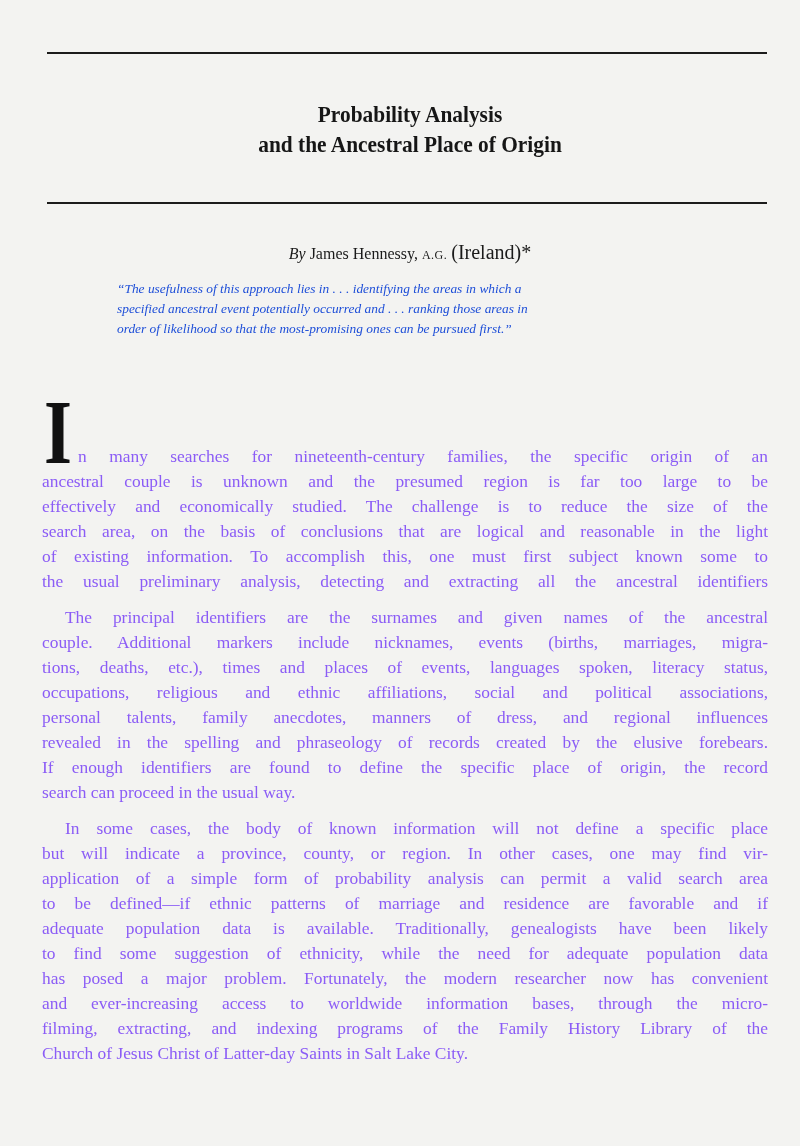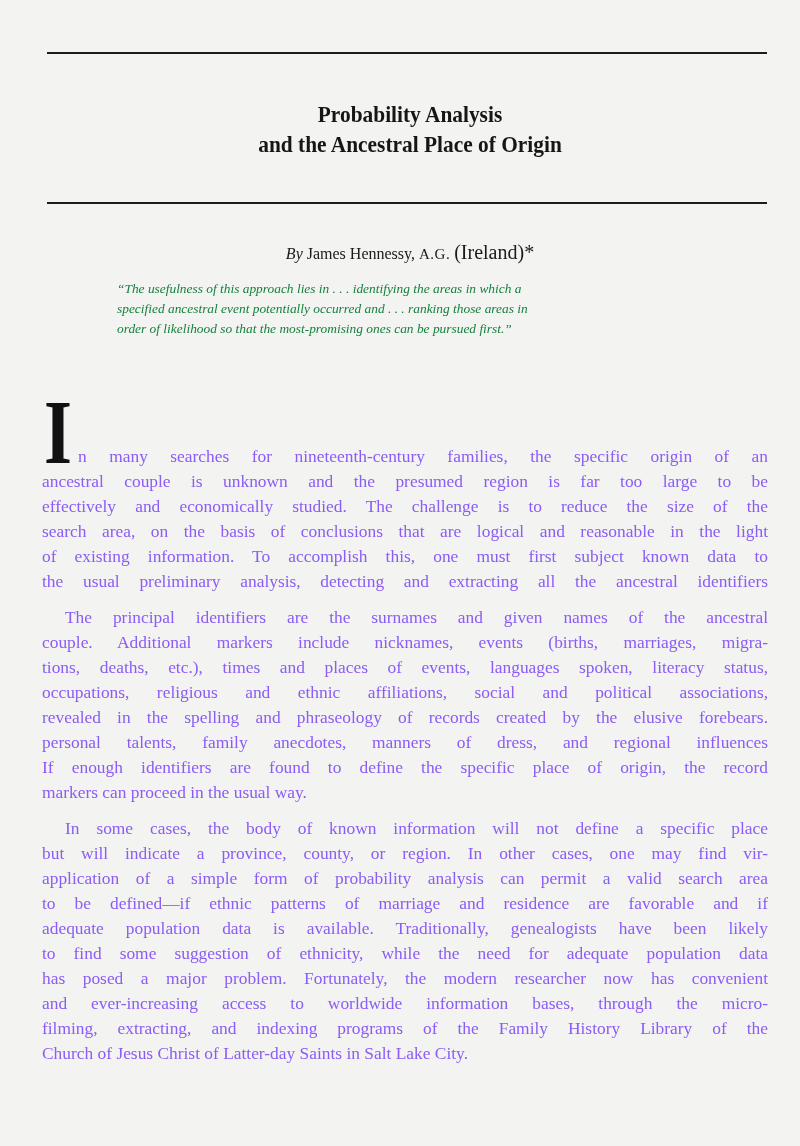--- a/index.html
+++ b/index.html
@@ -51,32 +51,32 @@
       position: absolute;
       top: 230px;
       left: 0;
       width: 820px;
       text-align: center;
       font-size: 16px;
       line-height: 20px;
       white-space: nowrap;
     }
     .byline .by { font-style: italic; }
-    .byline .creds { font-size: 15px; letter-spacing: 0.5px; }
+    .byline .creds { font-size: 12px; letter-spacing: 0.5px; }
     .byline .country { font-size: 20px; }
 
     .epigraph {
       position: absolute;
       top: 267px;
       left: 117px;
       width: 590px;
       font-style: italic;
       font-size: 13.4px;
       line-height: 20px;
-      color: #15803d;
+      color: #1d4ed8;
     }
     .epigraph div { white-space: nowrap; }
 
     .body {
       position: absolute;
       top: 432px;
       left: 42px;
       width: 726px;
       font-size: 17.4px;
       line-height: 25px;
@@ -136,33 +136,33 @@
   </div>
 
   <div class="dropcap">I</div>
 
   <div class="body">
     <div>
       <div class="line first-line" style="display: block;">n many searches for nineteenth-century families, the specific origin of an</div>
       <div class="line" style="display: block;">ancestral couple is unknown and the presumed region is far too large to be</div>
       <div class="line" style="display: block;">effectively and economically studied. The challenge is to reduce the size of the</div>
       <div class="line" style="display: block;">search area, on the basis of conclusions that are logical and reasonable in the light</div>
-      <div class="line" style="display: block;">of existing information. To accomplish this, one must first subject known data to</div>
+      <div class="line" style="display: block;">of existing information. To accomplish this, one must first subject known some to</div>
       <div class="line" style="display: block;">the usual preliminary analysis, detecting and extracting all the ancestral identifiers</div>
     </div>
     <div class="para-gap"></div>
     <div>
       <div class="line indent" style="display: block;">The principal identifiers are the surnames and given names of the ancestral</div>
       <div class="line" style="display: block;">couple. Additional markers include nicknames, events (births, marriages, migra-</div>
       <div class="line" style="display: block;">tions, deaths, etc.), times and places of events, languages spoken, literacy status,</div>
       <div class="line" style="display: block;">occupations, religious and ethnic affiliations, social and political associations,</div>
+      <div class="line" style="display: block;">personal talents, family anecdotes, manners of dress, and regional influences</div>
       <div class="line" style="display: block;">revealed in the spelling and phraseology of records created by the elusive forebears.</div>
-      <div class="line" style="display: block;">personal talents, family anecdotes, manners of dress, and regional influences</div>
       <div class="line" style="display: block;">If enough identifiers are found to define the specific place of origin, the record</div>
-      <div class="line last" style="display: block;">markers can proceed in the usual way.</div>
+      <div class="line last" style="display: block;">search can proceed in the usual way.</div>
     </div>
     <div class="para-gap"></div>
     <div>
       <div class="line indent" style="display: block;">In some cases, the body of known information will not define a specific place</div>
       <div class="line" style="display: block;">but will indicate a province, county, or region. In other cases, one may find vir-</div>
       <div class="line" style="display: block;">application of a simple form of probability analysis can permit a valid search area</div>
       <div class="line" style="display: block;">to be defined—if ethnic patterns of marriage and residence are favorable and if</div>
       <div class="line" style="display: block;">adequate population data is available. Traditionally, genealogists have been likely</div>
       <div class="line" style="display: block;">to find some suggestion of ethnicity, while the need for adequate population data</div>
       <div class="line" style="display: block;">has posed a major problem. Fortunately, the modern researcher now has convenient</div>

